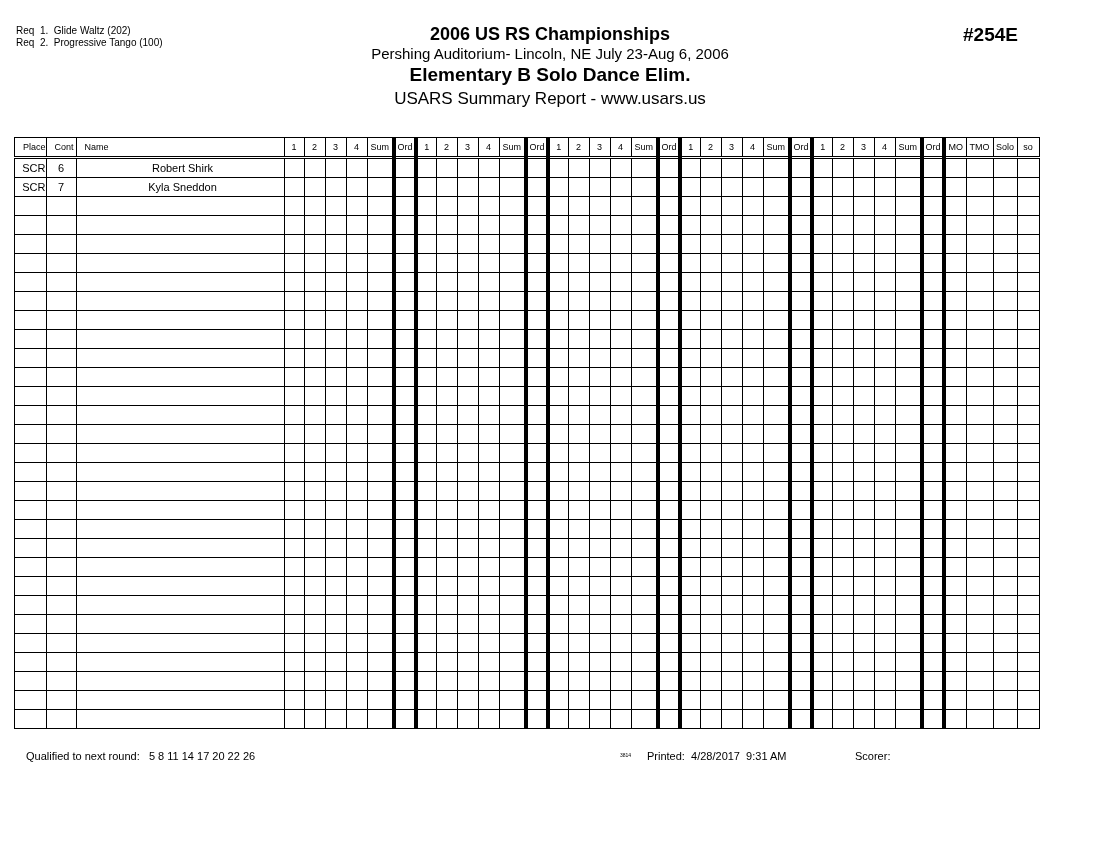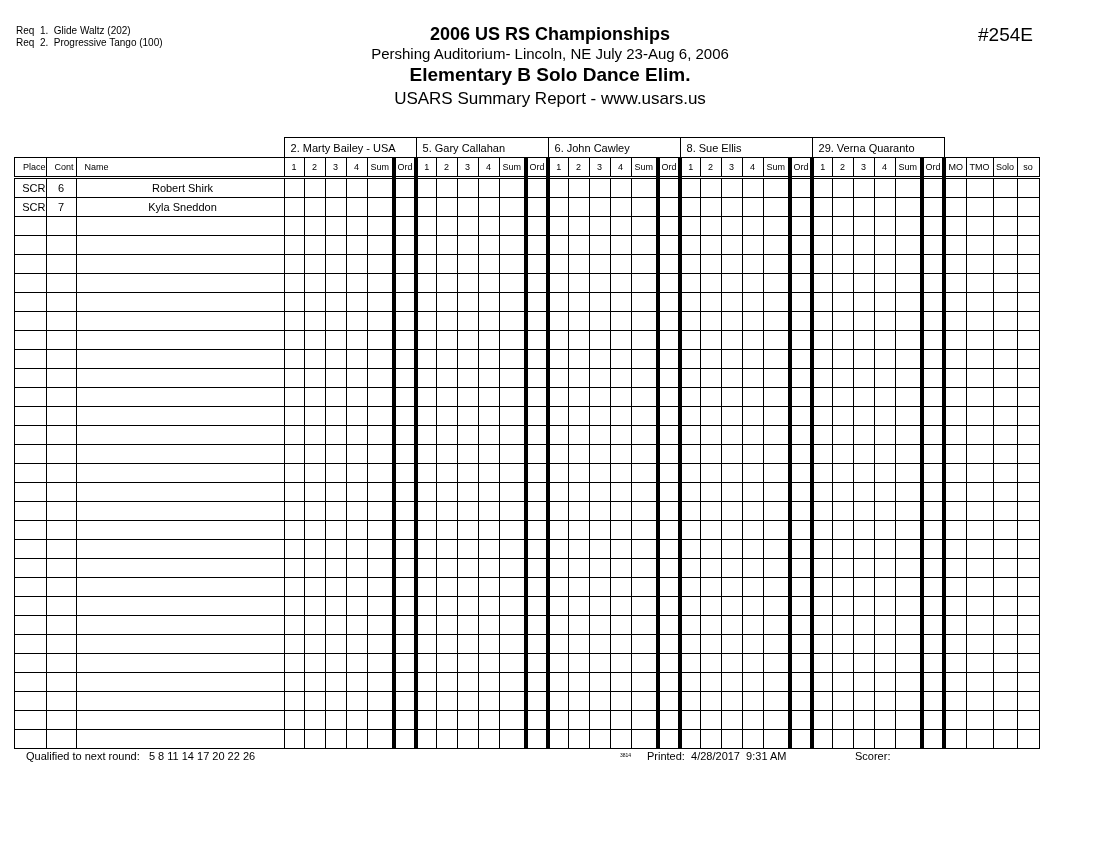--- a/index.html
+++ b/index.html
@@ -4,21 +4,21 @@
 <style>
   html, body { margin:0; padding:0; background:#ffffff; }
   body { width:1100px; height:850px; position:relative; overflow:hidden; font-family:"Liberation Sans", sans-serif; color:#000; }
   .abs { position:absolute; }
   .req { left:16px; font-size:10px; line-height:12px; white-space:pre; }
   .hdr { left:340px; width:420px; text-align:center; }
   .t1 { top:24px; font-size:18px; font-weight:bold; }
   .t2 { top:45px; font-size:15px; }
   .t3 { top:64px; font-size:19px; font-weight:bold; }
   .t4 { top:89px; font-size:17px; }
-  .evno { left:963px; top:24px; font-size:19px; font-weight:normal;margin-left:15px; }
+  .evno { left:963px; top:24px; font-size:19px; font-weight:bold; }
 
   table.grid { position:absolute; left:14px; top:137px; border-collapse:collapse; table-layout:fixed; }
   table.grid td { border:1px solid #000; padding:0; font-size:9px; height:18px; text-align:center; overflow:hidden; white-space:nowrap; }
   table.grid tr.judges td { height:19px; font-size:11px; text-align:left; padding-left:6px; }
   table.grid tr.judges td.blank { border:none; }
   table.grid tr.colhdr td { height:18px; font-size:9px; border-bottom:3px double #000; }
   table.grid tr.colhdr td.left { text-align:left; padding-left:8px; }
   table.grid tr.row td { font-size:11px; }
   table.grid tr.row td.name { text-align:center; padding-left:5px; }
   table.grid tr.row td.place { text-align:right; padding-left:2px; }
@@ -74,29 +74,20 @@
       <col style="width: 21px;">
       <col style="width: 21px;">
       <col style="width: 27px;">
       <col style="width: 22px;">
       <col style="width: 22px;">
       <col style="width: 27px;">
       <col style="width: 24px;">
       <col style="width: 22px;">
     </colgroup>
   <tbody id="grid-body">
-      <tr class="judges">
-        <td colspan="3" class="blank"></td>
-        <td colspan="6">2.  Marty Bailey - USA</td>
-        <td colspan="6">5.  Gary Callahan</td>
-        <td colspan="6">6.  John  Cawley</td>
-        <td colspan="6">8.  Sue Ellis</td>
-        <td colspan="6">29.  Verna Quaranto</td>
-        <td colspan="4" class="blank"></td>
-      </tr>
       <tr class="colhdr">
         <td class="left">Place</td>
         <td class="left">Cont</td>
         <td class="left">Name</td>
         <td>1</td>
         <td>2</td>
         <td>3</td>
         <td>4</td>
         <td>Sum</td>
         <td class="thickL thickR">Ord</td>

